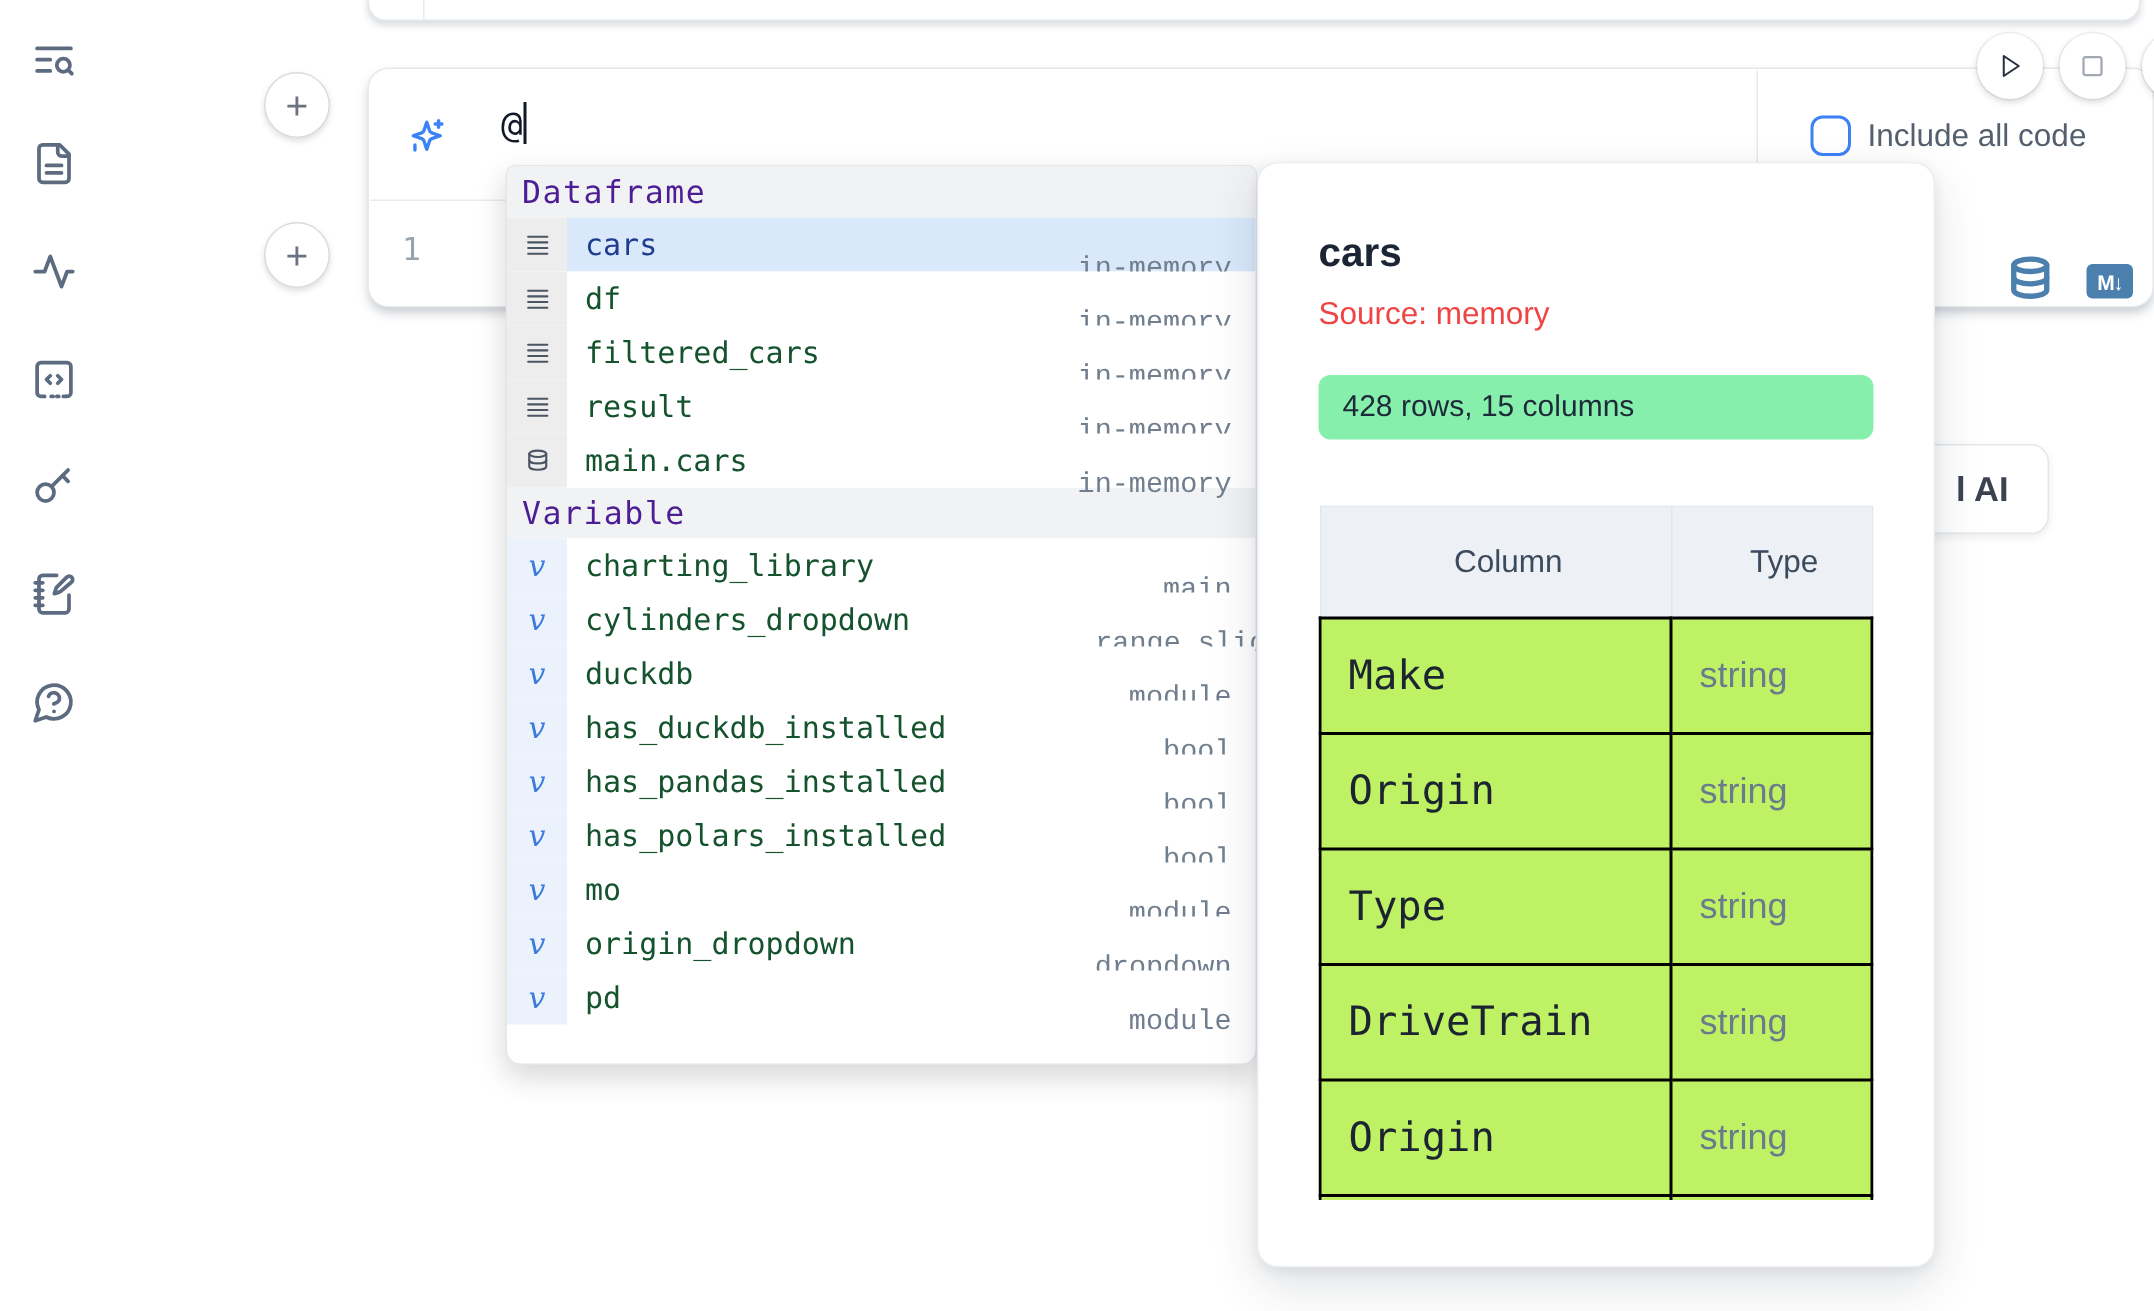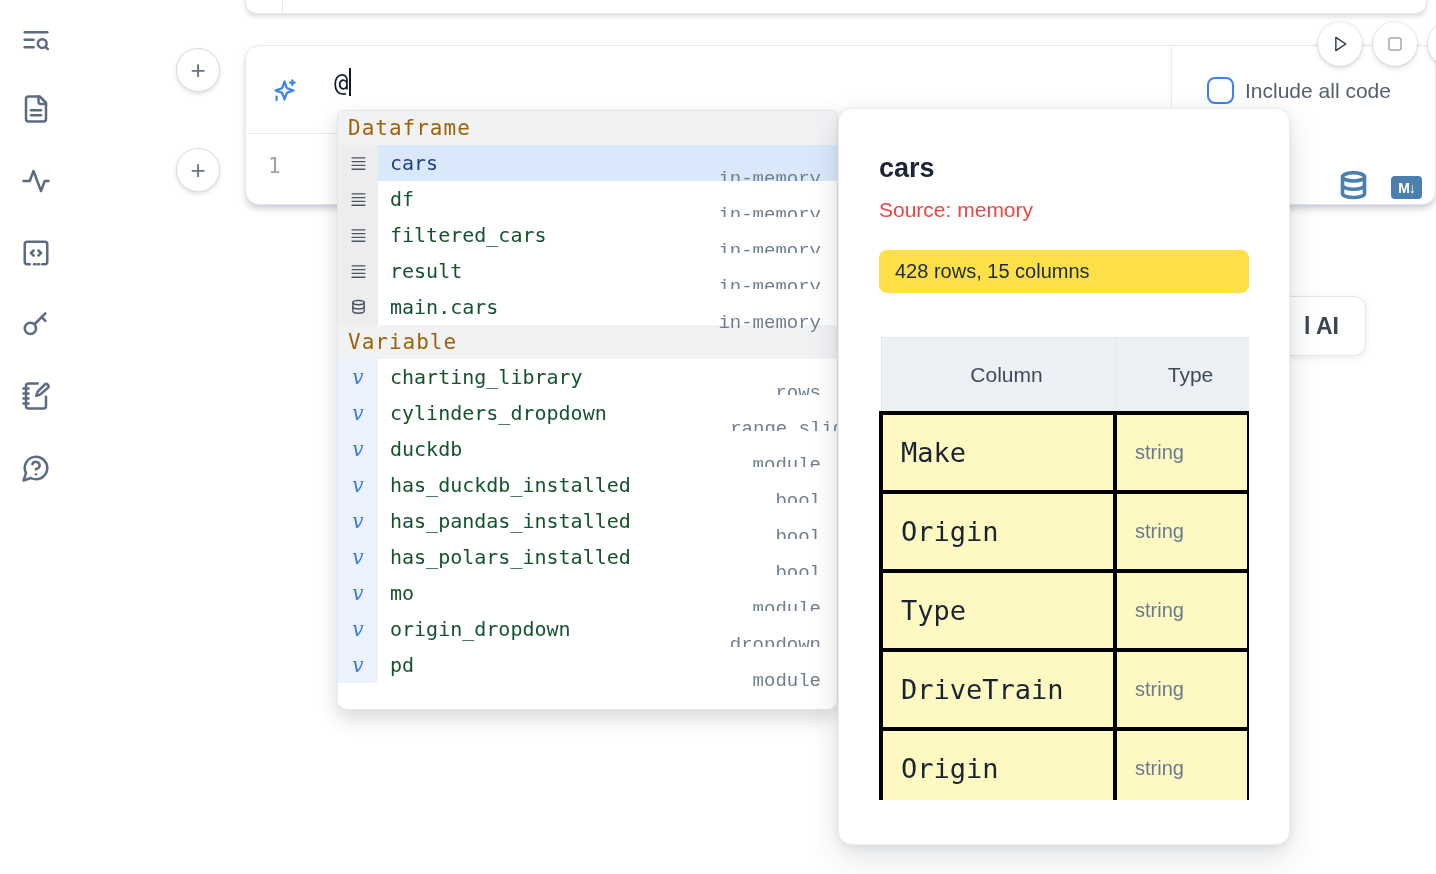--- a/index.html
+++ b/index.html
@@ -48,21 +48,21 @@
   
   .circle-btn{position:absolute;top:22px;width:44px;height:44px;border-radius:50%;background:#fff;
               box-shadow:0 0 0 1px rgba(0,0,0,.05),0 2px 5px rgba(0,0,0,.16);
               display:flex;align-items:center;justify-content:center;cursor:pointer;z-index:3;}
   .circle-btn svg{fill:none;stroke-linejoin:round;stroke-linecap:round;}
 
   
   .dropdown{position:absolute;left:337px;top:110px;width:501px;height:600px;background:#fff;
             border:1px solid #e4e6ea;border-radius:6px 6px 10px 10px;overflow:hidden;
             box-shadow:0 8px 20px rgba(0,0,0,.16);z-index:5;box-sizing:border-box;}
-  .ac-head{height:34px;background:#f1f2f4;color:#a16207;display:flex;align-items:center;
+  .ac-head{height:34px;background:#f1f2f4;color:#4c1d95;display:flex;align-items:center;
            padding-left:10px;font-family:"DejaVu Sans Mono",monospace;font-size:21px;letter-spacing:1px;}
   .ac-row{height:36px;display:flex;align-items:stretch;cursor:pointer;}
   .gut{width:40px;flex:0 0 40px;background:#ededee;display:flex;align-items:center;justify-content:center;}
   .gut.var{background:#ecf2fc;}
   .gut svg{width:17px;height:17px;stroke:#4b5563;fill:none;stroke-width:2;stroke-linecap:round;}
   .vglyph{font-family:"DejaVu Serif",serif;font-style:italic;font-size:20px;color:#3b7bdd;line-height:1;}
   .ac-main{flex:1;display:flex;align-items:center;background:#fff;padding:0 16px 0 12px;min-width:0;}
   .ac-row.sel .ac-main{background:#d9e9fb;}
   .nm{font-family:"DejaVu Sans Mono",monospace;font-size:20px;color:#14532d;white-space:nowrap;}
   .ac-row.sel .nm{color:#1e3d8f;}
@@ -75,29 +75,29 @@
           display:flex;align-items:center;justify-content:flex-end;padding-right:26px;
           font-size:23px;font-weight:bold;color:#3c4350;z-index:4;box-sizing:border-box;cursor:pointer;}
 
   
   .popup{position:absolute;left:838px;top:108px;width:452px;height:737px;background:#fff;
          border:1px solid #eceef2;border-radius:14px;z-index:10;box-sizing:border-box;
          box-shadow:0 12px 32px rgba(30,40,60,.14),0 2px 8px rgba(30,40,60,.08);
          padding:44px 40px 0 40px;}
   .pp-title{font-size:27px;font-weight:bold;color:#1b2533;}
   .pp-src{margin-top:14px;font-size:21px;color:#ef4444;}
-  .pp-pill{margin-top:28px;background:#fde047;border-radius:8px;padding:10px 16px;
+  .pp-pill{margin-top:28px;background:#86efac;border-radius:8px;padding:10px 16px;
            font-size:20px;color:#1e2a3a;}
   .pp-tablewrap{margin-top:44px;height:463px;overflow:hidden;}
   .pp-table{width:100%;border-collapse:collapse;table-layout:fixed;}
   .pp-table th{height:71px;background:#edf1f6;border:1px solid #e2e7ee;font-weight:normal;
                font-size:21px;color:#3c4a5d;text-align:center;padding-left:18px;}
-  .pp-table td{height:73px;border:4px solid #000000;background:#fef9c3;padding-left:18px;margin-top:13px;}
+  .pp-table td{height:73px;border:2px solid #000000;background:#bef264;padding-left:18px;margin-top:13px;}
   .pp-table td.cname{font-family:"DejaVu Sans Mono",monospace;font-size:27px;color:#1b2430;}
-  .pp-table td.ctype{font-size:20px;color:#6b7a8c;}
+  .pp-table td.ctype{font-size:24px;color:#6b7a8c;}
 </style>
 </head>
 <body>
 
 <div class="canvas">
 
   <div class="side-icon" style="top:26px">
     <svg viewBox="0 0 24 24">
         <path d="M21 5H3"></path>
         <path d="M10 11H3"></path>
@@ -276,21 +276,21 @@
     </div>
 
     <div class="ac-head">Variable</div>
 
     <div class="ac-row">
       <span class="gut var">
           <span class="vglyph">v</span>
         </span>
       <span class="ac-main">
           <span class="nm">charting_library</span>
-          <span class="tp">rows</span>
+          <span class="tp">main</span>
         </span>
     </div>
     <div class="ac-row">
       <span class="gut var">
           <span class="vglyph">v</span>
         </span>
       <span class="ac-main">
           <span class="nm">cylinders_dropdown</span>
           <span class="tp ovf">range_slider</span>
         </span>

